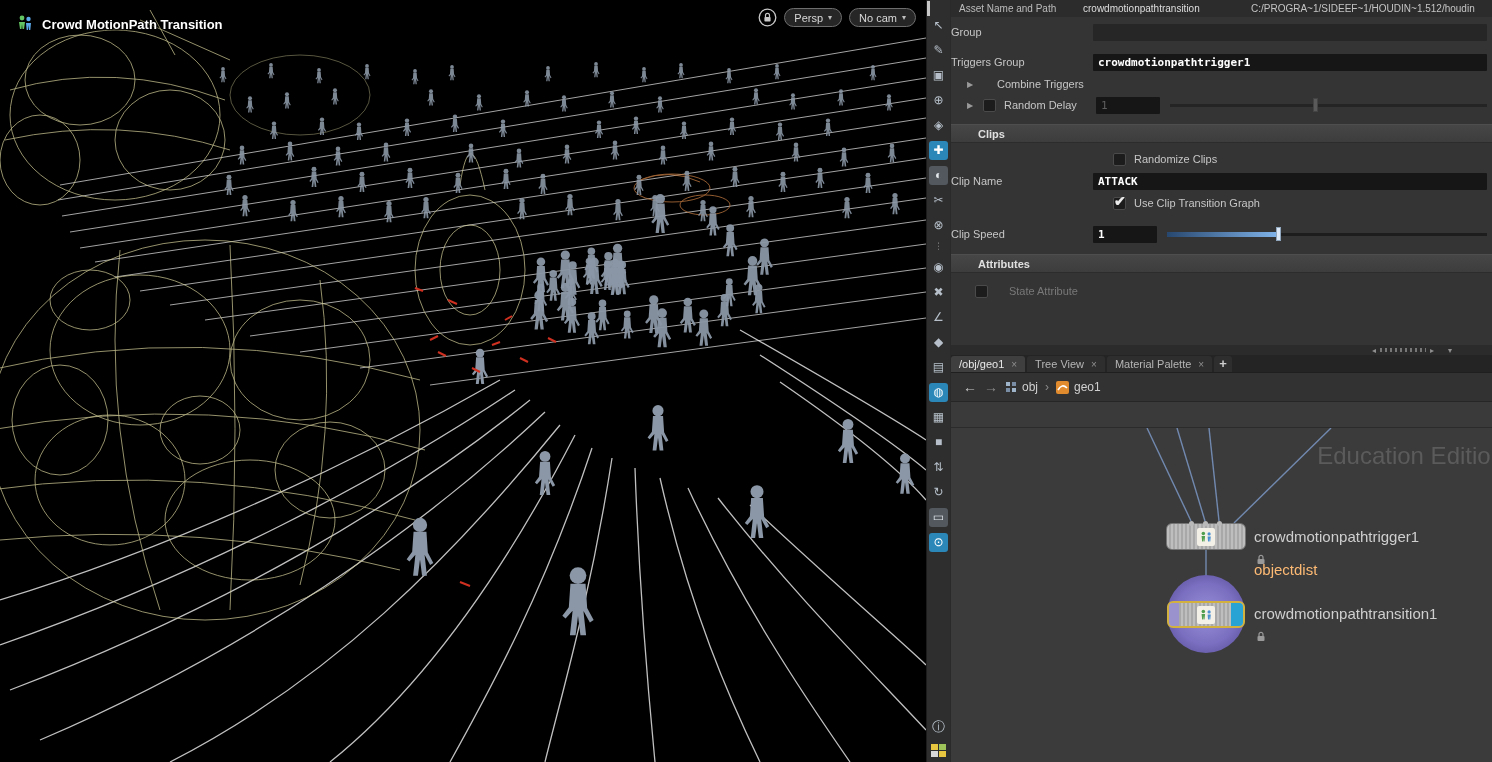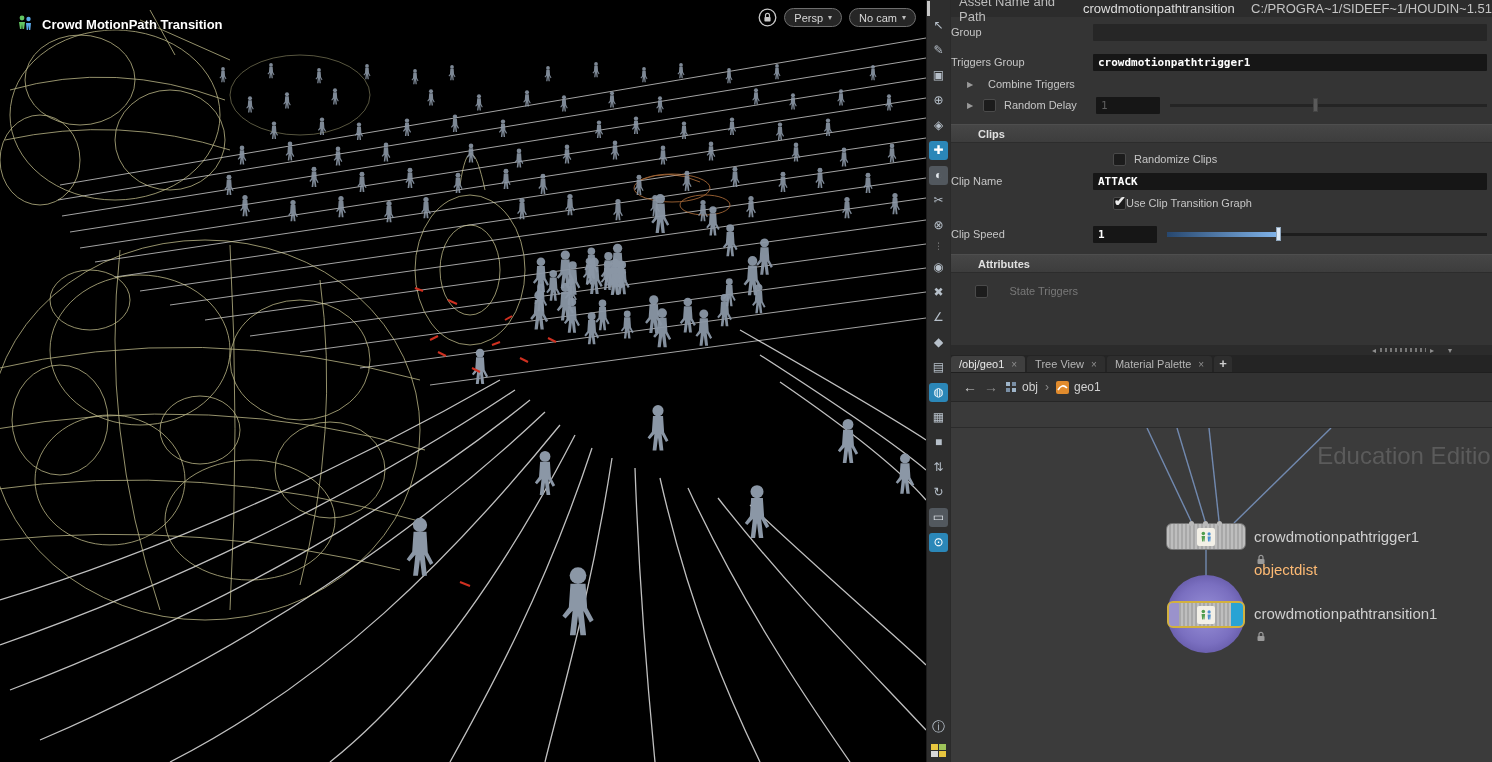--- a/index.html
+++ b/index.html
@@ -38,21 +38,21 @@
                  linear-gradient(#9fc45a,#9fc45a) 8px 0/7px 6px no-repeat,
                  linear-gradient(#d8d8d8,#d8d8d8) 0 7px/7px 6px no-repeat,
                  linear-gradient(#e8c63f,#e8c63f) 8px 7px/7px 6px no-repeat; }
 
   
   .rightpane { position:absolute; left:951px; top:0; width:541px; height:762px; background:#343434; }
 
   
   .params { position:absolute; left:0; top:0; width:100%; height:345px; background:#343434;
             font-size:11px; color:#c6c6c6; overflow:hidden; }
-  .asset-row { display:flex; align-items:center; height:17px; background:#2c2c2c; font-size:13px; }
+  .asset-row { display:flex; align-items:center; height:17px; background:#2c2c2c; font-size:10px; }
   .alabel { padding-left:8px; width:132px; color:#bcbcbc; flex:none; }
   .aname  { width:168px; color:#dedede; flex:none; overflow:hidden; white-space:nowrap; }
   .apath  { flex:1; color:#c4c4c4; white-space:nowrap; overflow:hidden; text-align:left; }
   .prow { display:flex; align-items:center; height:22px; padding-right:5px; }
   .plabel { width:142px; padding-right:14px; flex:none; color:#c6c6c6; }
   .psection { height:19px; margin-top:8px; background:linear-gradient(#464646,#3d3d3d);
               border-top:1px solid #4e4e4e; border-bottom:1px solid #2c2c2c;
               line-height:18px; padding-left:27px; font-weight:bold; color:#e0e0e0; }
   .pfield { height:17px; background:#161616; border:none; outline:none; color:#ffffff;
             font-family:"DejaVu Sans Mono", monospace; font-size:11px; font-weight:bold;
@@ -432,21 +432,21 @@
       </div>
 
 
       <div class="prow" style="margin-top:7px;height:24px;">
         <span class="plabel">Triggers Group</span>
         <input class="pfield full" value="crowdmotionpathtrigger1" style="">
       </div>
 
       <div class="prow" style="height:20px;padding-left:12px;">
         <span class="tri">▶</span>
-        <span style="margin-left:11px;">Combine Triggers</span>
+        <span style="margin-left:20px;">Combine Triggers</span>
       </div>
 
       <div class="prow" style="height:22px;padding-left:12px;">
         <span class="tri">▶</span>
         <span class="chk" style="margin-left:6px;"></span>
         <span style="margin-left:8px;width:92px;">Random Delay</span>
         <input class="pfield small dim" value="1" style="">
         <div class="slider disabled">
           <div class="track"></div>
             <div class="handle" style="left:45%;"></div>
@@ -464,40 +464,40 @@
 
       <div class="prow" style="height:24px;">
         <span class="plabel">Clip Name</span>
         <input class="pfield full" value="ATTACK" style="">
       </div>
 
       <div class="prow" style="height:20px;padding-left:162px;">
         <span class="chk">
           <span class="mark">✔</span>
         </span>
-        <span style="">Use Clip Transition Graph</span>
+        <span style="margin-left:8px;">Use Clip Transition Graph</span>
       </div>
 
       <div class="prow" style="margin-top:9px;height:24px;">
         <span class="plabel">Clip Speed</span>
         <input class="pfield small" value="1" style="">
         <div class="slider">
           <div class="track"></div>
             <div class="fill" style="width:34%;"></div>
             <div class="handle" style="left:34%;"></div>
         </div>
       </div>
 
       <div class="psection">
         <span>Attributes</span>
       </div>
 
       <div class="prow" style="margin-top:7px;height:22px;padding-left:24px;">
         <span class="chk"></span>
-        <span class="dimtext" style="width:104px;text-align:right;padding-right:14px;">State Triggers</span>
+        <span class="dimtext" style="width:104px;text-align:right;padding-right:14px;">State Attribute</span>
       </div>
     </div>
 
     <div class="splitter">
       <span>◂</span>
       <div class="grip"></div>
       <span>▸</span>
       <span style="margin-left:10px;">▾</span>
     </div>
 

